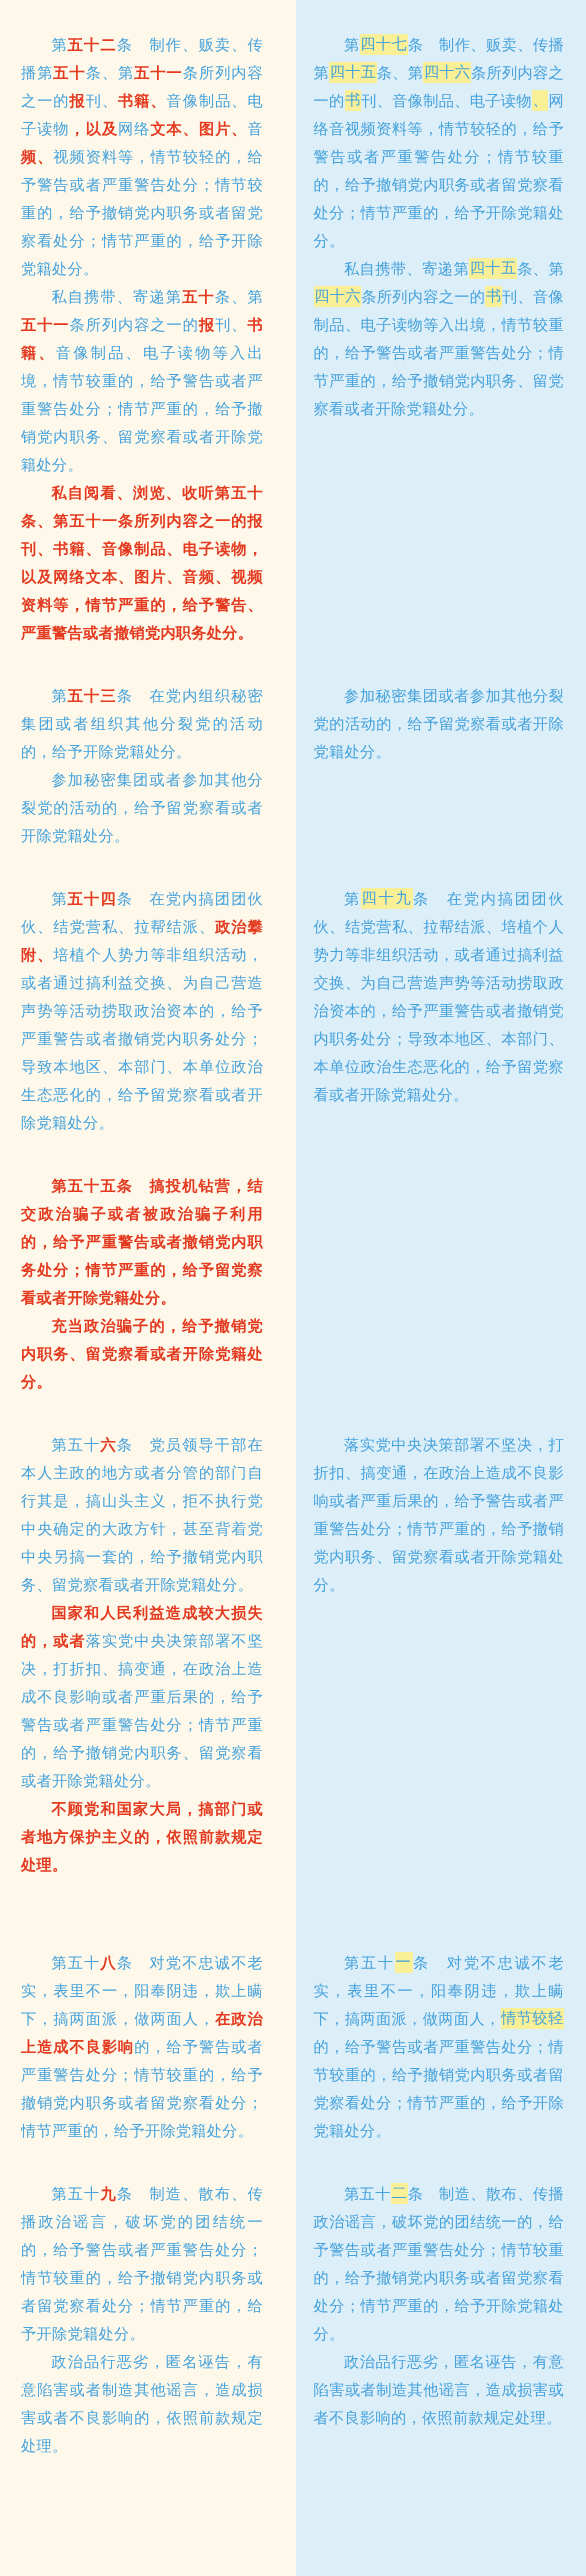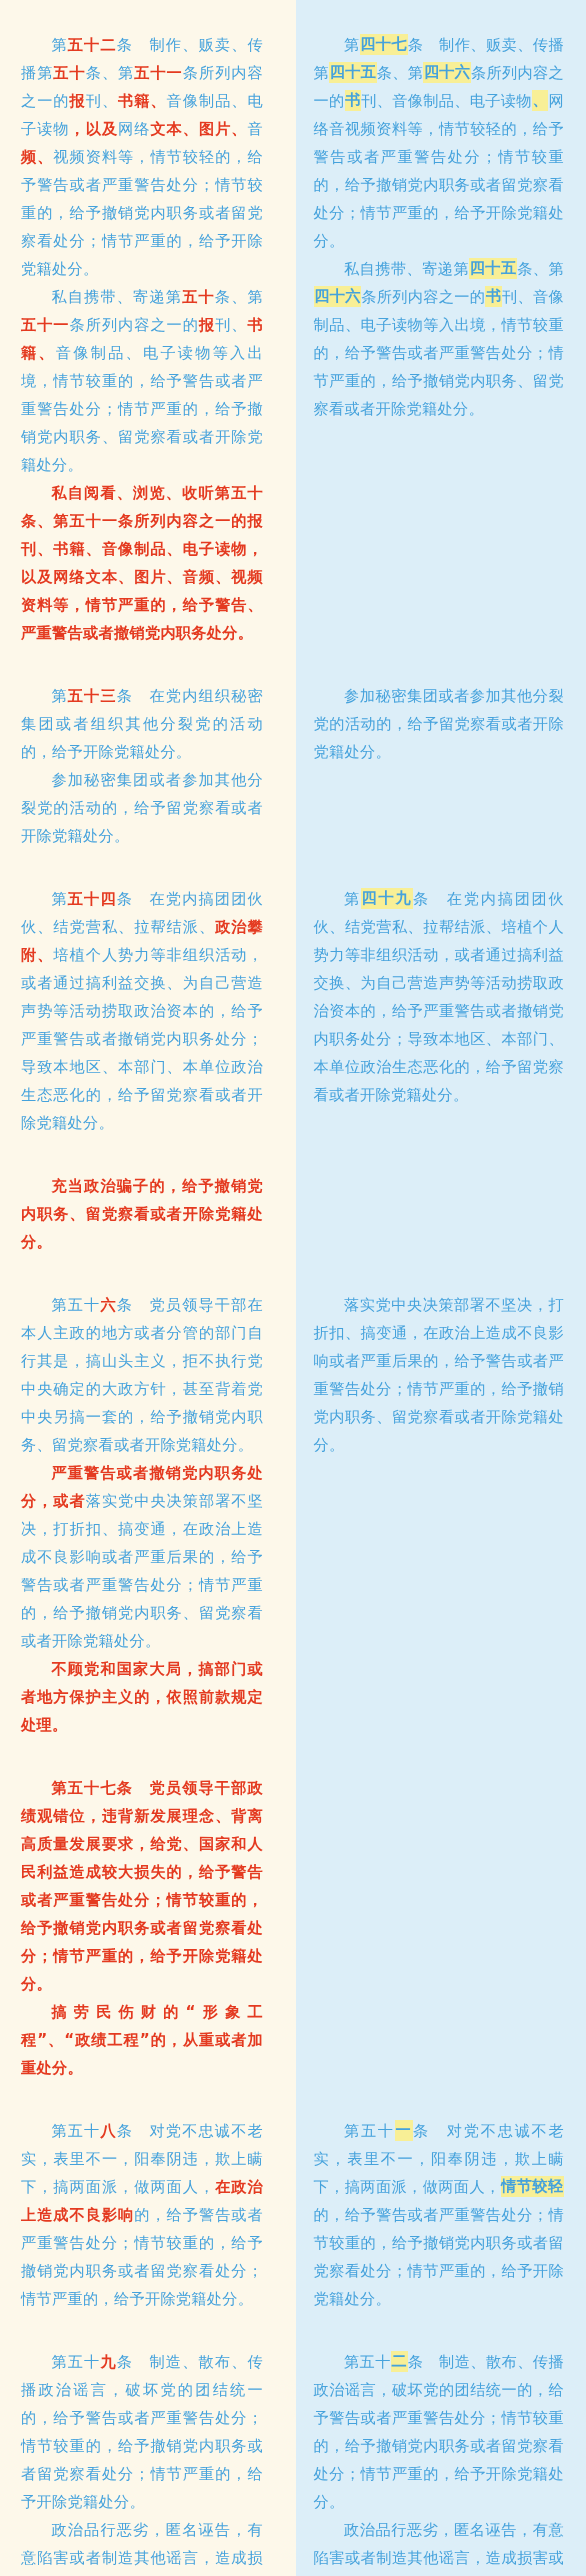--- a/index.html
+++ b/index.html
@@ -39,21 +39,20 @@
     color:var(--text-blue);
     letter-spacing:0.3px;
   }
   .run-n{color:var(--text-blue);}
   .run-r{color:var(--added-red);font-weight:700;}
   .run-h{
     color:var(--text-blue);
     background:var(--removed-hl);
     padding:1.2px 0.6px;
     box-decoration-break:clone;
-    font-weight:bold;
     -webkit-box-decoration-break:clone;
   }
 </style>
 </head>
 <body>
 
 <div class="page">
   <div>
       <div class="row">
         <div class="cell cell-left">
@@ -78,39 +77,36 @@
       <div class="row">
         <div class="cell cell-left">
           <p><span class="run-n">第</span><span class="run-r">五十四</span><span class="run-n">条　在党内搞团团伙伙、结党营私、拉帮结派、</span><span class="run-r">政治攀附、</span><span class="run-n">培植个人势力等非组织活动，或者通过搞利益交换、为自己营造声势等活动捞取政治资本的，给予严重警告或者撤销党内职务处分；导致本地区、本部门、本单位政治生态恶化的，给予留党察看或者开除党籍处分。</span></p>
         </div>
         <div class="cell cell-right">
           <p><span class="run-n">第</span><span class="run-h">四十九</span><span class="run-n">条　在党内搞团团伙伙、结党营私、拉帮结派、培植个人势力等非组织活动，或者通过搞利益交换、为自己营造声势等活动捞取政治资本的，给予严重警告或者撤销党内职务处分；导致本地区、本部门、本单位政治生态恶化的，给予留党察看或者开除党籍处分。</span></p>
         </div>
       </div>
       <div class="row">
         <div class="cell cell-left">
+          <p><span class="run-r">第五十五条　搞投机钻营，结交政治骗子或者被政治骗子利用的，给予严重警告或者撤销党内职务处分；情节严重的，给予留党察看或者开除党籍处分。</span></p>
           <p><span class="run-r">充当政治骗子的，给予撤销党内职务、留党察看或者开除党籍处分。</span></p>
         </div>
         <div class="cell cell-right"></div>
       </div>
       <div class="row">
         <div class="cell cell-left">
           <p><span class="run-n">第五十</span><span class="run-r">六</span><span class="run-n">条　党员领导干部在本人主政的地方或者分管的部门自行其是，搞山头主义，拒不执行党中央确定的大政方针，甚至背着党中央另搞一套的，给予撤销党内职务、留党察看或者开除党籍处分。</span></p>
-          <p><span class="run-r">严重警告或者撤销党内职务处分，或者</span><span class="run-n">落实党中央决策部署不坚决，打折扣、搞变通，在政治上造成不良影响或者严重后果的，给予警告或者严重警告处分；情节严重的，给予撤销党内职务、留党察看或者开除党籍处分。</span></p>
+          <p><span class="run-r">国家和人民利益造成较大损失的，或者</span><span class="run-n">落实党中央决策部署不坚决，打折扣、搞变通，在政治上造成不良影响或者严重后果的，给予警告或者严重警告处分；情节严重的，给予撤销党内职务、留党察看或者开除党籍处分。</span></p>
           <p><span class="run-r">不顾党和国家大局，搞部门或者地方保护主义的，依照前款规定处理。</span></p>
         </div>
         <div class="cell cell-right">
           <p><span class="run-n">落实党中央决策部署不坚决，打折扣、搞变通，在政治上造成不良影响或者严重后果的，给予警告或者严重警告处分；情节严重的，给予撤销党内职务、留党察看或者开除党籍处分。</span></p>
         </div>
       </div>
       <div class="row">
-        <div class="cell cell-left">
-          <p><span class="run-r">第五十七条　党员领导干部政绩观错位，违背新发展理念、背离高质量发展要求，给党、国家和人民利益造成较大损失的，给予警告或者严重警告处分；情节较重的，给予撤销党内职务或者留党察看处分；情节严重的，给予开除党籍处分。</span></p>
-          <p><span class="run-r">搞劳民伤财的“形象工程”、“政绩工程”的，从重或者加重处分。</span></p>
-        </div>
         <div class="cell cell-right"></div>
       </div>
       <div class="row">
         <div class="cell cell-left">
           <p><span class="run-n">第五十</span><span class="run-r">八</span><span class="run-n">条　对党不忠诚不老实，表里不一，阳奉阴违，欺上瞒下，搞两面派，做两面人，</span><span class="run-r">在政治上造成不良影响</span><span class="run-n">的，给予警告或者严重警告处分；情节较重的，给予撤销党内职务或者留党察看处分；情节严重的，给予开除党籍处分。</span></p>
         </div>
         <div class="cell cell-right">
           <p><span class="run-n">第五十</span><span class="run-h">一</span><span class="run-n">条　对党不忠诚不老实，表里不一，阳奉阴违，欺上瞒下，搞两面派，做两面人，</span><span class="run-h">情节较轻</span><span class="run-n">的，给予警告或者严重警告处分；情节较重的，给予撤销党内职务或者留党察看处分；情节严重的，给予开除党籍处分。</span></p>
         </div>
       </div>

